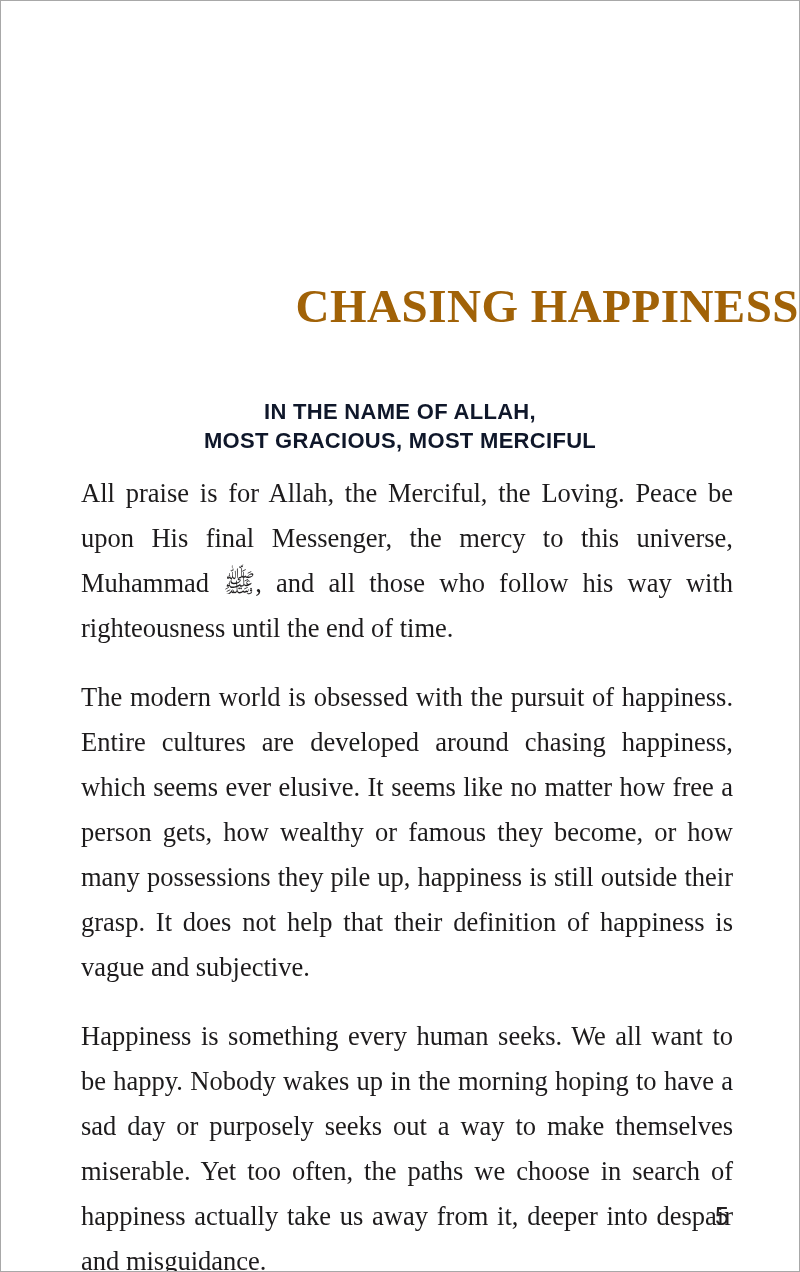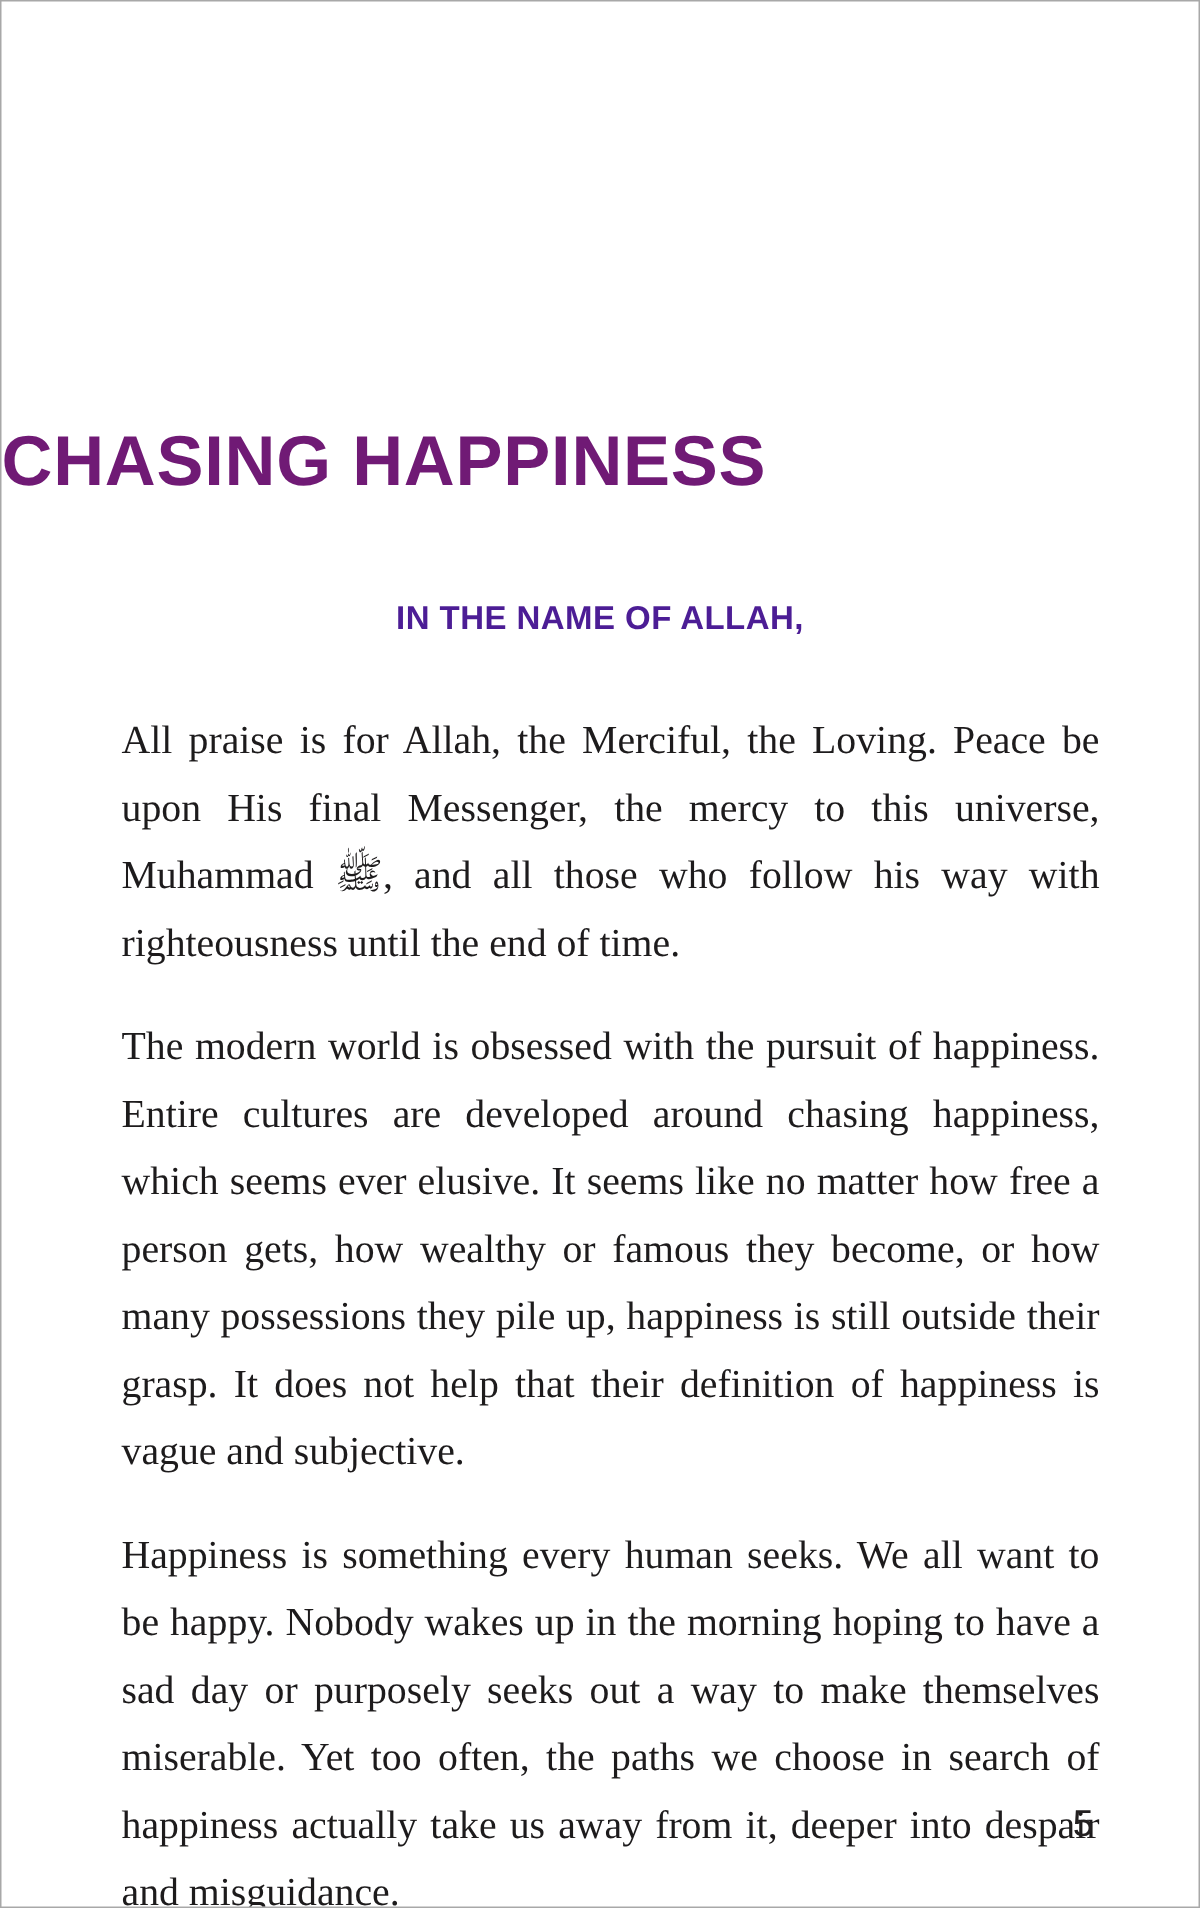--- a/index.html
+++ b/index.html
@@ -16,40 +16,40 @@
     background: #ffffff;
     border: 1px solid #a8a8a8;
     overflow: hidden;
     color: #211e1f;
   }
   .chapter-title {
     position: absolute;
     top: 278px;
     left: 0;
     width: 100%;
-    text-align: left;
-    font-family: Liberation Sans, sans-serif;
+    text-align: right;
+    font-family: Liberation Serif, serif;
     font-weight: 800;
     font-size: 47px;
     letter-spacing: 0.5px;
-    color: #701a75;
+    color: #a16207;
     white-space: nowrap;
   }
   .bismillah {
     position: absolute;
     top: 396px;
     left: 0;
     width: 100%;
     text-align: center;
     font-family: "Liberation Sans", sans-serif;
     font-weight: bold;
     font-size: 22px;
     line-height: 29px;
     letter-spacing: 0.3px;
-    color: #4c1d95;
+    color: #0f172a;
   }
   .body-text {
     position: absolute;
     top: 470px;
     left: 80px;
     width: 652px;
     font-family: "Liberation Serif", serif;
     font-size: 26.5px;
     line-height: 45px;
     color: #1d1b1c;
@@ -68,20 +68,21 @@
 </style>
 </head>
 <body>
 
 <div class="book-page">
 
   <h1 class="chapter-title">CHASING HAPPINESS</h1>
 
   <div class="bismillah">
     <div>IN THE NAME OF ALLAH,</div>
+    <div>MOST GRACIOUS, MOST MERCIFUL</div>
   </div>
 
   <div class="body-text">
     <p>All praise is for Allah, the Merciful, the Loving. Peace be upon His final Messenger, the mercy to this universe, Muhammad ﷺ, and all those who follow his way with righteousness until the end of time.</p>
     <p>The modern world is obsessed with the pursuit of happiness. Entire cultures are developed around chasing happiness, which seems ever elusive. It seems like no matter how free a person gets, how wealthy or famous they become, or how many possessions they pile up, happiness is still outside their grasp. It does not help that their definition of happiness is vague and subjective.</p>
     <p>Happiness is something every human seeks. We all want to be happy. Nobody wakes up in the morning hoping to have a sad day or purposely seeks out a way to make themselves miserable. Yet too often, the paths we choose in search of happiness actually take us away from it, deeper into despair and misguidance.</p>
   </div>
 
   <div class="page-number">5</div>
 

